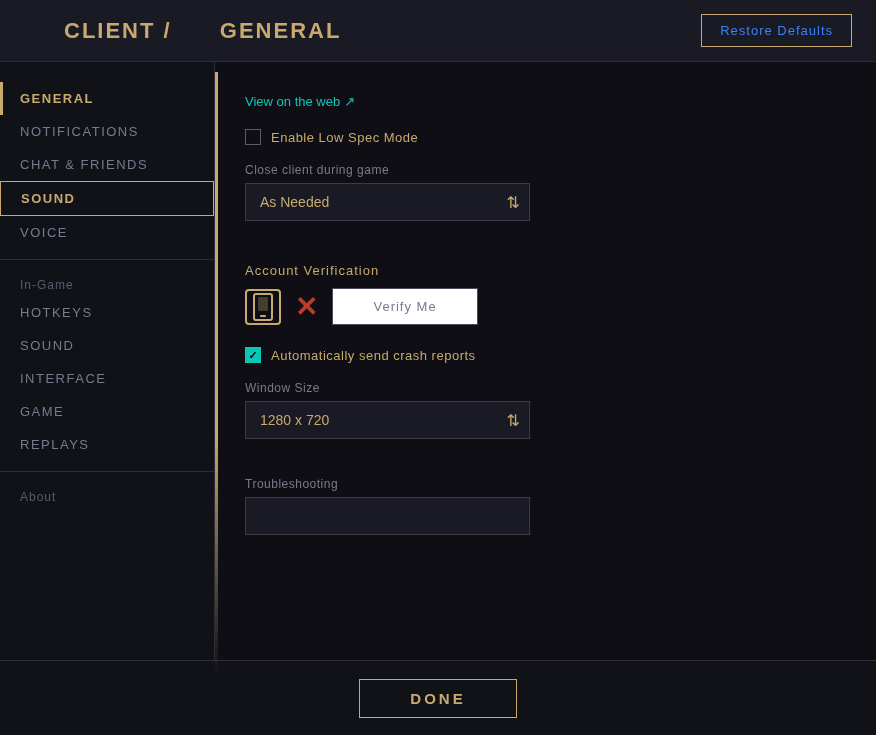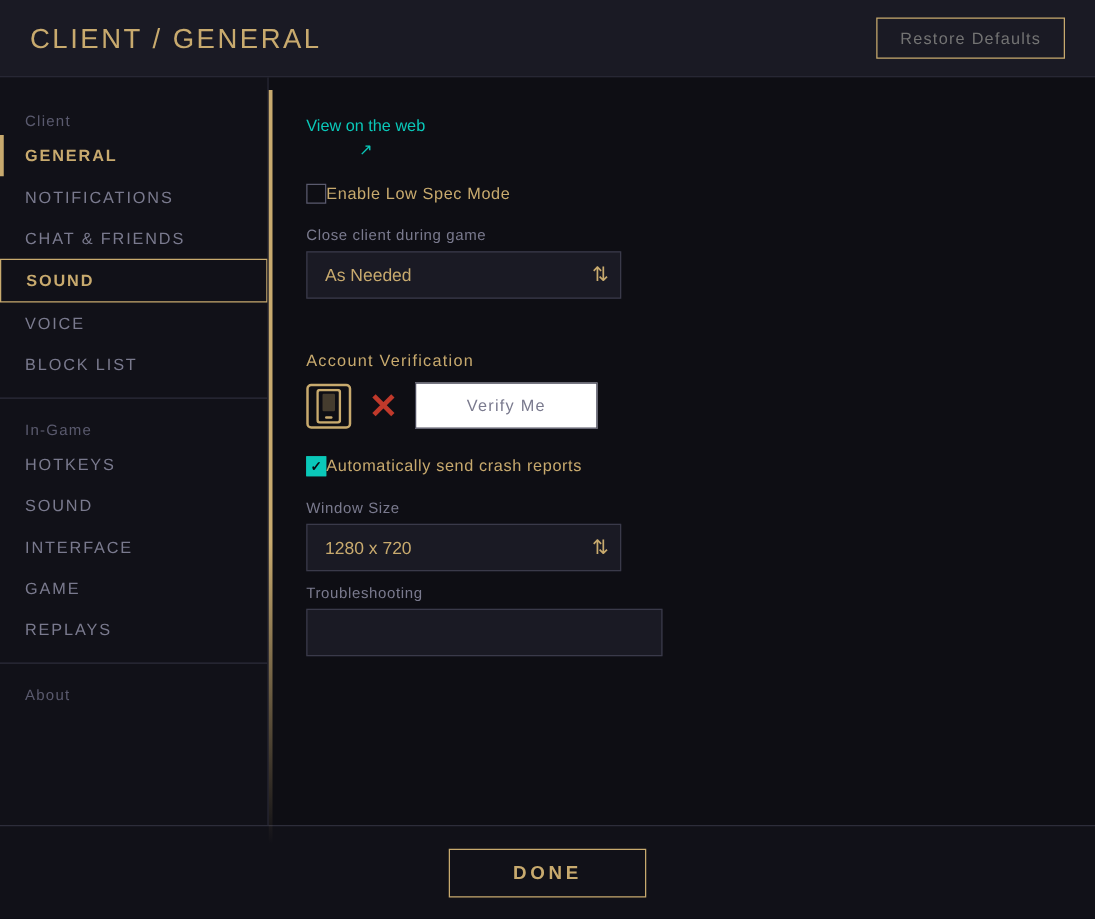--- a/index.html
+++ b/index.html
@@ -21,26 +21,27 @@
       justify-content: space-between;
       border-bottom: 1px solid #2d2d3a;
     }
     .header-title {
       font-size: 22px;
       font-weight: 300;
       letter-spacing: 2px;
       color: #c8aa6e;
     }
     .header-title span {
-      font-weight: 400;
+      font-weight: 700;
+      margin-left: 40px;
     }
     .restore-btn {
       background: transparent;
       border: 1px solid #c8aa6e;
-      color: #737373;
+      color: #3b82f6;
       padding: 8px 18px;
       font-size: 13px;
       letter-spacing: 1px;
       cursor: pointer;
     }
 
     
     .main-layout {
       display: flex;
       height: calc(735px - 72px);
@@ -121,28 +122,27 @@
     }
     .view-link {
       color: #0ac8b9;
       font-size: 13px;
       cursor: pointer;
       text-decoration: none;
       display: inline-flex;
       align-items: center;
       gap: 4px;
       margin-bottom: 20px;
-      flex-direction: column;
     }
 
     
     .checkbox-row {
       display: flex;
-      align-items: flex-start;
-      gap: 0;
+      align-items: center;
+      gap: 10px;
       margin-bottom: 18px;
     }
     .checkbox-box {
       width: 16px;
       height: 16px;
       border: 1px solid #5a5a6e;
       background: transparent;
       flex-shrink: 0;
       cursor: pointer;
       display: flex;
@@ -167,22 +167,22 @@
 
     
     .field-label {
       font-size: 12px;
       color: #7a7a8e;
       margin-bottom: 6px;
       letter-spacing: 0.5px;
     }
     .dropdown-wrap {
       position: relative;
-      width: 252px;
-      margin-bottom: 10px;
+      width: 285px;
+      margin-bottom: 38px;
     }
     .dropdown-select {
       width: 100%;
       background: #1a1a24;
       border: 1px solid #3a3a4a;
       color: #c8aa6e;
       padding: 10px 36px 10px 14px;
       font-size: 14px;
       appearance: none;
       cursor: pointer;
@@ -281,28 +281,26 @@
     <span>CLIENT / </span><span>GENERAL</span>
   </div>
   <button class="restore-btn">Restore Defaults</button>
 </div>
 
 <div class="sidebar-gold-bar"></div>
 
 <div class="main-layout">
 
   <div class="sidebar">
-    <div class="sidebar-group-label">Client</div>
 
     <div class="sidebar-item active">GENERAL</div>
     <div class="sidebar-item">NOTIFICATIONS</div>
     <div class="sidebar-item">CHAT &amp; FRIENDS</div>
     <div class="sidebar-item selected-box">SOUND</div>
     <div class="sidebar-item">VOICE</div>
-    <div class="sidebar-item">BLOCK LIST</div>
 
     <div class="sidebar-divider"></div>
 
     <div class="sidebar-group-label">In-Game</div>
 
     <div class="sidebar-item">HOTKEYS</div>
     <div class="sidebar-item">SOUND</div>
     <div class="sidebar-item">INTERFACE</div>
     <div class="sidebar-item">GAME</div>
     <div class="sidebar-item">REPLAYS</div>

